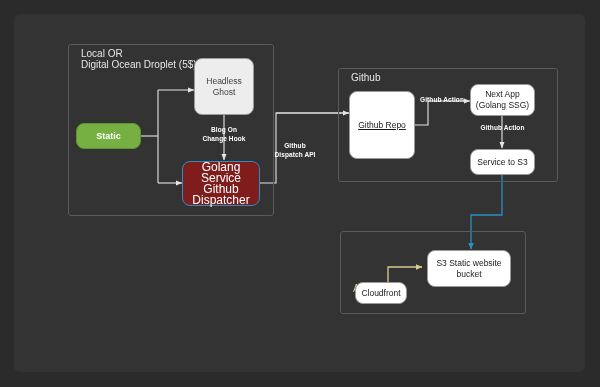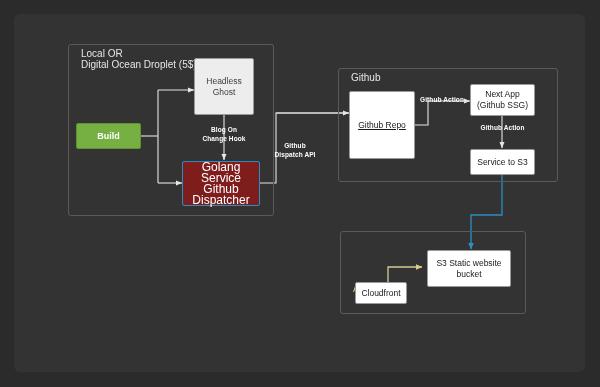--- a/index.html
+++ b/index.html
@@ -54,21 +54,21 @@
   .group-label.gold { color: #d6cb90; margin-top: 48px; }
 
   
   .node {
     position: absolute;
     box-sizing: border-box;
     display: flex;
     align-items: center;
     justify-content: center;
     text-align: center;
-    border-radius: 2px;
+    border-radius: 8px;
     font-size: 8.5px;
     line-height: 11px;
     white-space: pre-line;
   }
   .node.white {
     background: #ffffff;
     border: 1px solid #9a9a9a;
     color: #1a1a1a;
   }
   .node.gray {
@@ -166,33 +166,33 @@
   </div>
 
   <div class="group" style="left:338px; top:68px; width:220px; height:114px;">
     <div class="group-label">Github</div>
   </div>
 
   <div class="group" style="left:340px; top:231px; width:186px; height:83px;">
     <div class="group-label gold">AWS</div>
   </div>
 
-  <div class="node green" style="left:76px; top:123px; width:65px; height:26px;">Build</div>
+  <div class="node green" style="left:76px; top:123px; width:65px; height:26px;">Static</div>
 
   <div class="node gray" style="left:194px; top:58px; width:60px; height:57px;">Headless
 Ghost</div>
 
   <div class="node blue" style="left:182px; top:161px; width:78px; height:45px;">Golang Service
 Github
 Dispatcher</div>
 
   <div class="node white" style="left:349px; top:91px; width:66px; height:68px;text-decoration:underline;">Github Repo</div>
 
   <div class="node white" style="left:470px; top:84px; width:65px; height:32px;">Next App
-(Github SSG)</div>
+(Golang SSG)</div>
 
   <div class="node white" style="left:470px; top:149px; width:65px; height:26px;">Service to S3</div>
 
   <div class="node white" style="left:427px; top:250px; width:84px; height:37px;">S3 Static website
 bucket</div>
 
   <div class="node white" style="left:355px; top:282px; width:52px; height:22px;">Cloudfront</div>
 
   <div class="edge-label" style="left:194px; top:126px; width:60px;">Blog On
 Change Hook</div>

